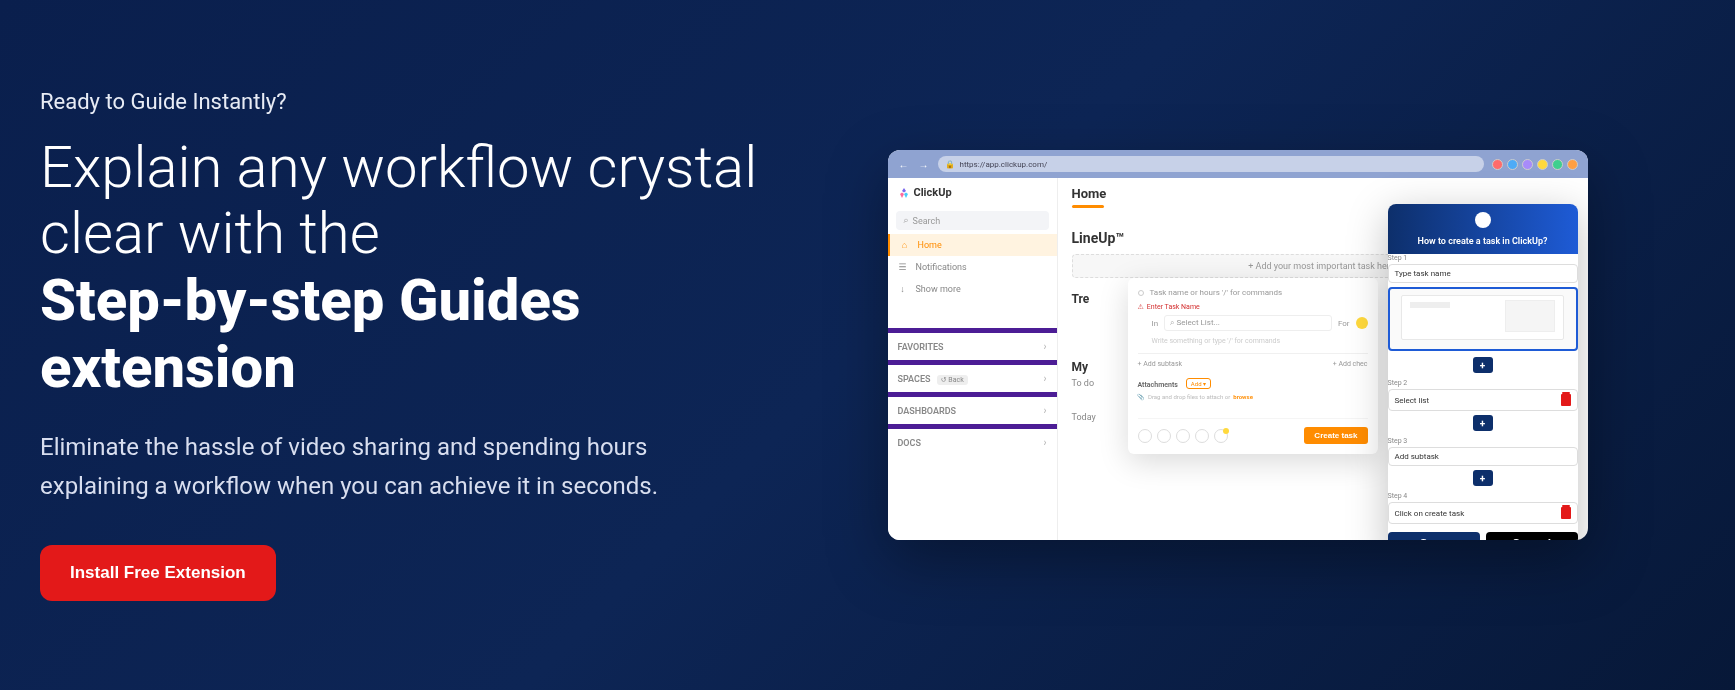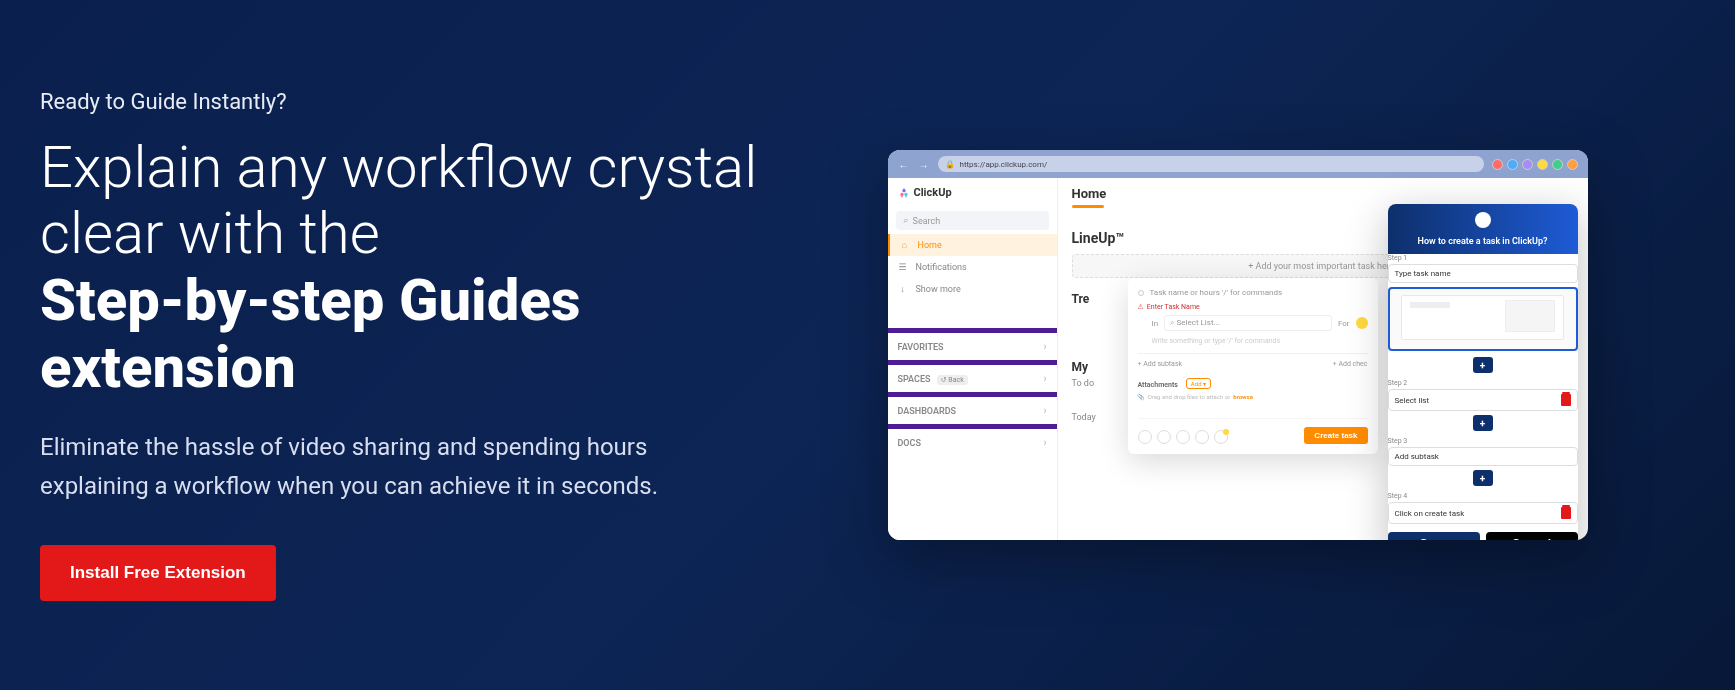--- a/index.html
+++ b/index.html
@@ -11,21 +11,21 @@
   overflow: hidden;
   display: flex;
   align-items: center;
   padding: 40px;
 }
 .left-col { flex: 1; max-width: 740px; color: #fff; }
 .eyebrow { font-size: 22px; font-weight: 400; margin-bottom: 20px; color: #e8ecf5; }
 .headline { font-size: 58px; line-height: 1.15; font-weight: 300; margin-bottom: 28px; }
 .headline .bold { font-weight: 800; display: block; }
 .subtext { font-size: 24px; line-height: 1.6; color: #d8deef; margin-bottom: 40px; max-width: 660px; }
-.cta-btn { display: inline-block; background: #e31919; color: #fff; font-size: 17px; font-weight: 600; padding: 18px 30px; border: none; border-radius: 4px; cursor: pointer; }
+.cta-btn { display: inline-block; background: #e31919; color: #fff; font-size: 17px; font-weight: 600; padding: 18px 30px; border: none; border-radius: 12px; cursor: pointer; }
 
 .right-col { flex: 1; display: flex; justify-content: center; align-items: center; }
 .browser-mock { width: 700px; height: 390px; background: #fff; border-radius: 12px; overflow: hidden; box-shadow: 0 20px 60px rgba(0,0,0,.35); position: relative; }
 .url-bar { height: 28px; background: #8fa3d1; display: flex; align-items: center; padding: 0 10px; gap: 8px; }
 .nav-arrow { width: 12px; height: 12px; display: inline-flex; align-items: center; justify-content: center; font-size: 10px; color: #fff; }
 .url-input { flex: 1; height: 16px; background: rgba(255,255,255,.5); border-radius: 8px; font-size: 8px; color: #445; padding: 0 8px; display: flex; align-items: center; gap:4px; }
 .url-dots { display: flex; gap: 4px; }
 .url-dot { width: 11px; height: 11px; border-radius: 50%; border:1px solid #ccc; background:#fff; }
 .url-dot.g{background:#3ecf8e}.url-dot.r{background:#ff6b6b}.url-dot.p{background:#a78bfa}.url-dot.y{background:#ffd93d}.url-dot.o{background:#ff9f43}.url-dot.b{background:#4dabf7}
 
@@ -55,21 +55,21 @@
 .enter-name { color: #d32f2f; font-size: 7px; display:flex; align-items:center; gap:3px; }
 .sel-row { display:flex; gap:6px; align-items:center; font-size:8px; color:#999; padding-left:14px; }
 .sel-input { border:1px solid #eee; border-radius:3px; padding:2px 5px; flex:1; }
 .avatar-dot { width:12px; height:12px; border-radius:50%; background:#ffd93d; }
 .placeholder-line { color:#ccc; font-size:7px; padding:6px 0 8px 14px; }
 .subtask-row { display:flex; justify-content:space-between; font-size:7px; color:#999; border-top:1px solid #f0f0f0; padding:6px 0; }
 .attach-row { display:flex; align-items:flex-end; gap:8px; font-size:7px; color:#666; padding:4px 0; }
 .attach-badge { border:1px solid #ff8c00; color:#ff8c00; border-radius:3px; padding:1px 4px; font-size:6px; }
 .drag-hint { font-size:6px; color:#bbb; display:flex; align-items:center; gap:3px; }
 .drag-hint b{color:#ff8c00; font-weight:600;}
-.modal-footer { display:flex; justify-content:space-between; align-items:flex-end; margin-top:18px; padding-top:8px; border-top:1px solid #f5f5f5; }
+.modal-footer { display:flex; justify-content:space-between; align-items:center; margin-top:18px; padding-top:8px; border-top:1px solid #f5f5f5; }
 .tool-icons { display:flex; gap:5px; }
 .tool-icon { width:14px; height:14px; border:1px solid #ddd; border-radius:50%; }
 .tool-icon.y { position:relative; }
 .tool-icon.y::after { content:''; position:absolute; width:6px; height:6px; background:#ffd93d; border-radius:50%; top:-2px; right:-2px; }
 .create-btn { background:#ff8c00; color:#fff; border:none; border-radius:3px; padding:4px 10px; font-size:8px; font-weight:600; }
 
 .guide-panel { position: absolute; right: 10px; top: 26px; width: 190px; background: #fff; border-radius: 8px; box-shadow: 0 10px 40px rgba(0,0,0,.25); overflow: hidden; }
 .guide-header { background: linear-gradient(90deg, #0d2f6b, #1e5bd6); color: #fff; padding: 8px 10px; display: flex; align-items: center; gap: 8px; font-size: 9px; font-weight: 600; flex-direction: column; }
 .guide-logo { width: 16px; height: 16px; background: #fff; border-radius: 50%; display: flex; align-items: center; justify-content: center; font-size:9px; }
 .guide-body { padding: 0; font-size: 8px; }

